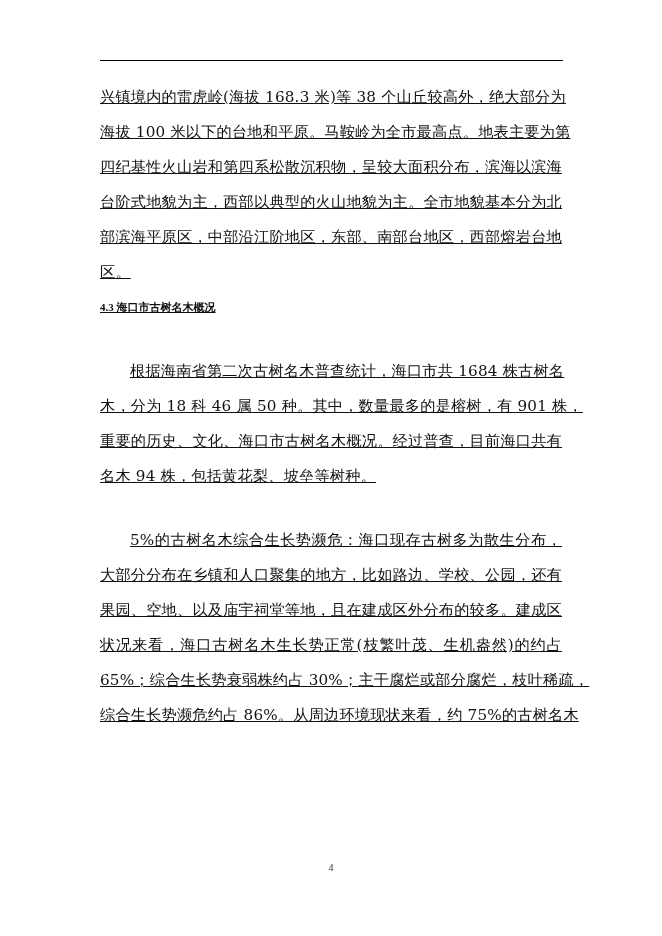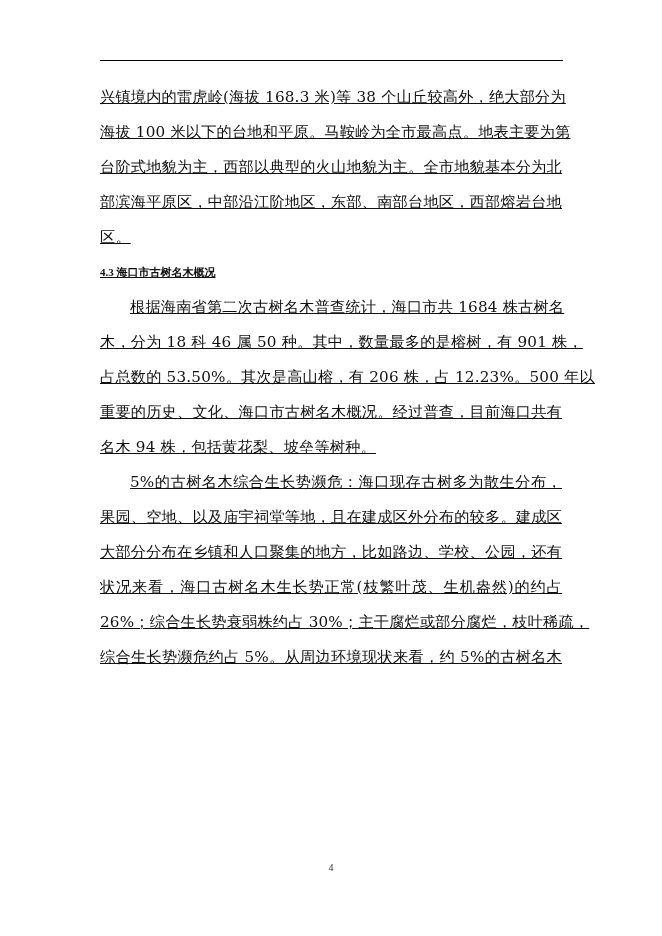--- a/index.html
+++ b/index.html
@@ -4,53 +4,53 @@
 <style>
   html, body { margin: 0; padding: 0; background: #ffffff; }
   body { width: 662px; height: 936px; position: relative; overflow: hidden;
          font-family: "DejaVu Serif", "Liberation Serif", serif; color: #111; }
   .header-rule { position: absolute; left: 100px; top: 60px; width: 463px; height: 0;
                  border-top: 1px solid #000; }
   .page { position: absolute; left: 100px; top: 80px; width: 462px; text-decoration: underline; }
   .line { height: 35px; line-height: 35px; font-size: 15.2px; white-space: nowrap;
           text-align: justify; text-align-last: justify; letter-spacing: 0.2px; }
   .line.last { text-align-last: left; }
-  .indent { padding-left: 30px; }
+  .indent { padding-left: 30px; margin-top: 29px; }
   .heading { font-family: "Liberation Serif", "DejaVu Serif", serif; font-weight: bold;
              font-size: 11px; height: 35px; line-height: 35px; }
   .page-number { position: absolute; left: 0; width: 662px; top: 862px; text-align: center;
                  font-family: "Liberation Serif", serif; font-size: 10px; color: #333; }
 </style>
 </head>
 <body>
 
 <div class="header-rule"></div>
 
 <div class="page">
   <div>
     <div class="line">兴镇境内的雷虎岭(海拔 168.3 米)等 38 个山丘较高外，绝大部分为</div>
     <div class="line">海拔 100 米以下的台地和平原。马鞍岭为全市最高点。地表主要为第</div>
+    <div class="line">四纪基性火山岩和第四系松散沉积物，呈较大面积分布，滨海以滨海</div>
     <div class="line">台阶式地貌为主，西部以典型的火山地貌为主。全市地貌基本分为北</div>
     <div class="line">部滨海平原区，中部沿江阶地区，东部、南部台地区，西部熔岩台地</div>
     <div class="line last">区。</div>
   </div>
 
   <div class="heading">4.3  海口市古树名木概况</div>
 
   <div>
     <div class="line indent">根据海南省第二次古树名木普查统计，海口市共 1684 株古树名</div>
     <div class="line">木，分为 18 科 46 属 50 种。其中，数量最多的是榕树，有 901 株，</div>
-    <div class="line">占总数的 53.50%。其次是高山榕，有 206 株，占 12.23%。500 年以</div>
     <div class="line">重要的历史、文化、海口市古树名木概况。经过普查，目前海口共有</div>
     <div class="line last">名木 94 株，包括黄花梨、坡垒等树种。</div>
   </div>
 
   <div>
     <div class="line indent">5%的古树名木综合生长势濒危：海口现存古树多为散生分布，</div>
+    <div class="line">大部分分布在乡镇和人口聚集的地方，比如路边、学校、公园，还有</div>
     <div class="line">果园、空地、以及庙宇祠堂等地，且在建成区外分布的较多。建成区</div>
-    <div class="line">大部分分布在乡镇和人口聚集的地方，比如路边、学校、公园，还有</div>
     <div class="line">状况来看，海口古树名木生长势正常(枝繁叶茂、生机盎然)的约占</div>
-    <div class="line">26%；综合生长势衰弱株约占 30%；主干腐烂或部分腐烂，枝叶稀疏，</div>
-    <div class="line">综合生长势濒危约占 5%。从周边环境现状来看，约 5%的古树名木</div>
+    <div class="line">65%；综合生长势衰弱株约占 30%；主干腐烂或部分腐烂，枝叶稀疏，</div>
+    <div class="line">综合生长势濒危约占 86%。从周边环境现状来看，约 75%的古树名木</div>
   </div>
 </div>
 
 <div class="page-number">4</div>
 
 </body></html>

